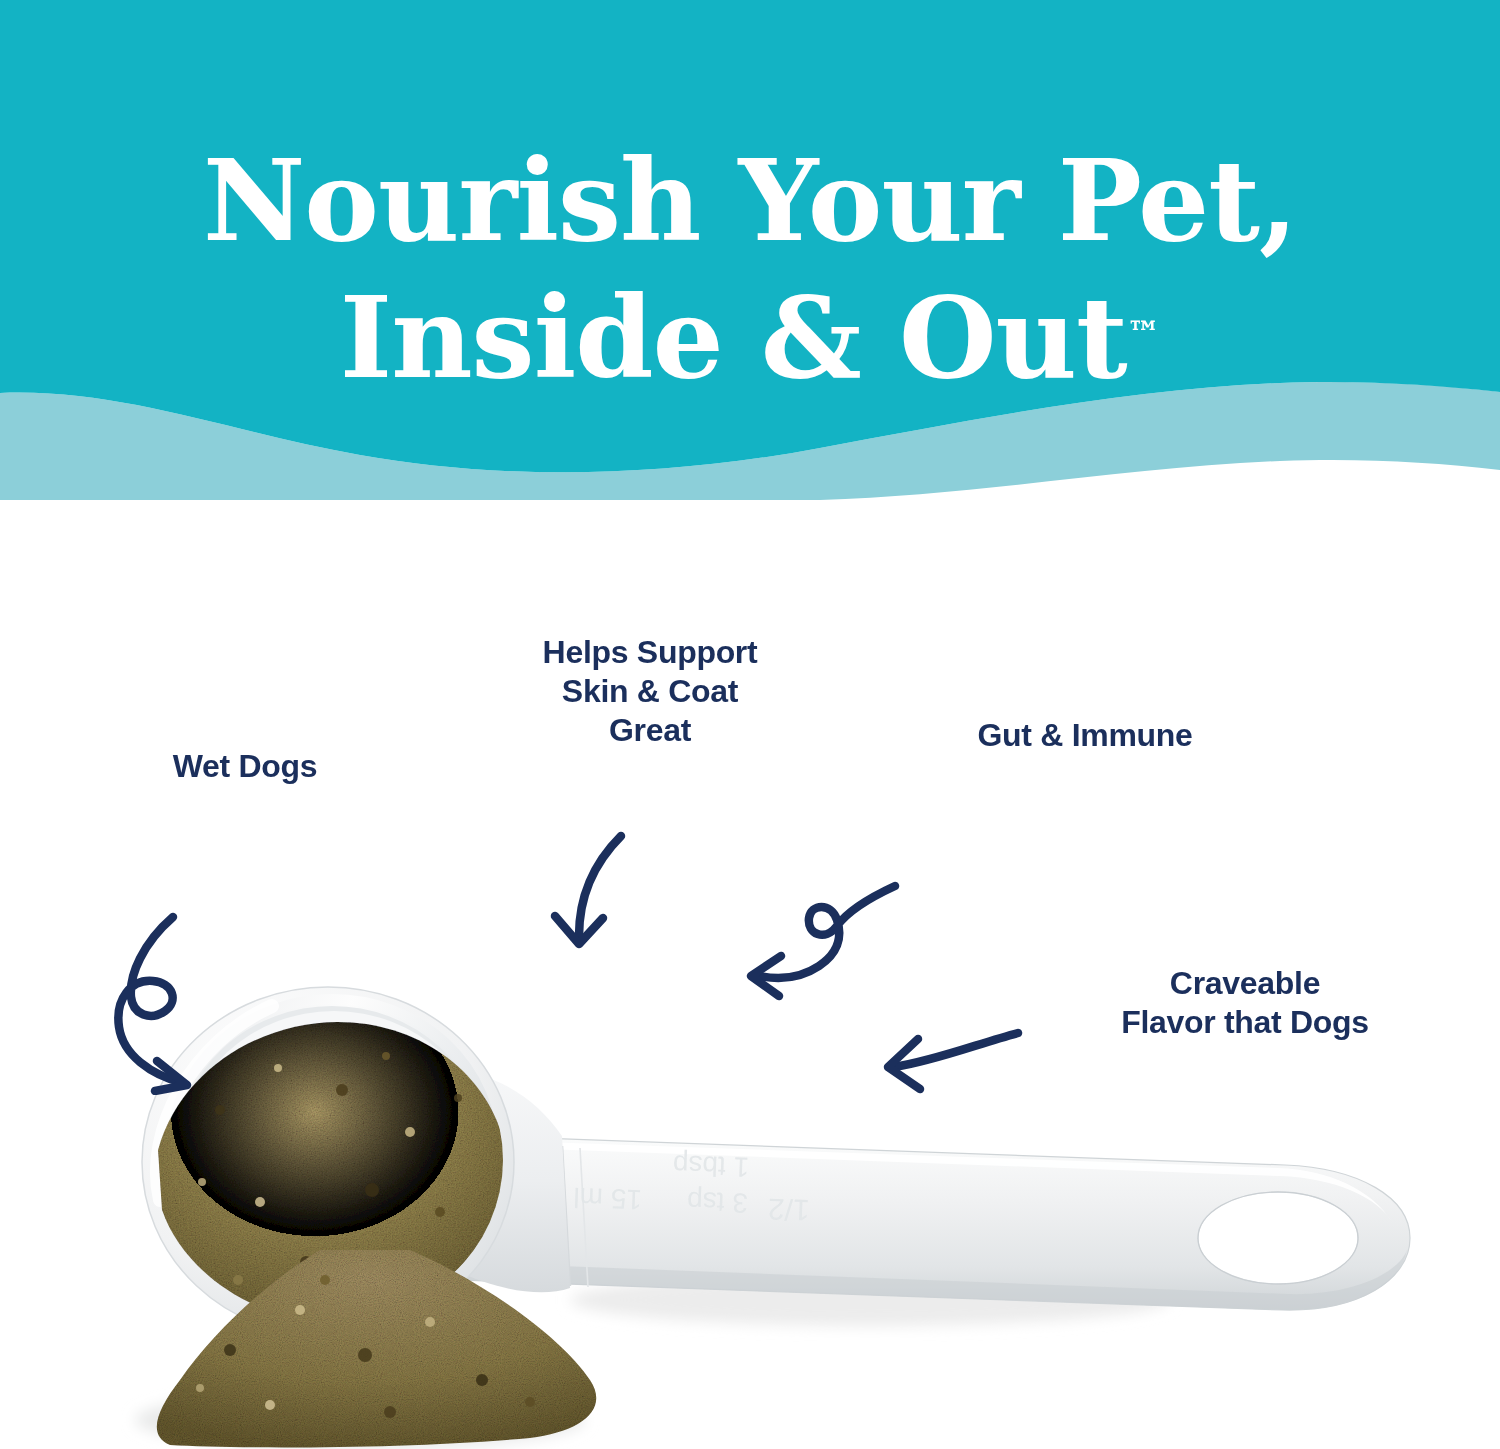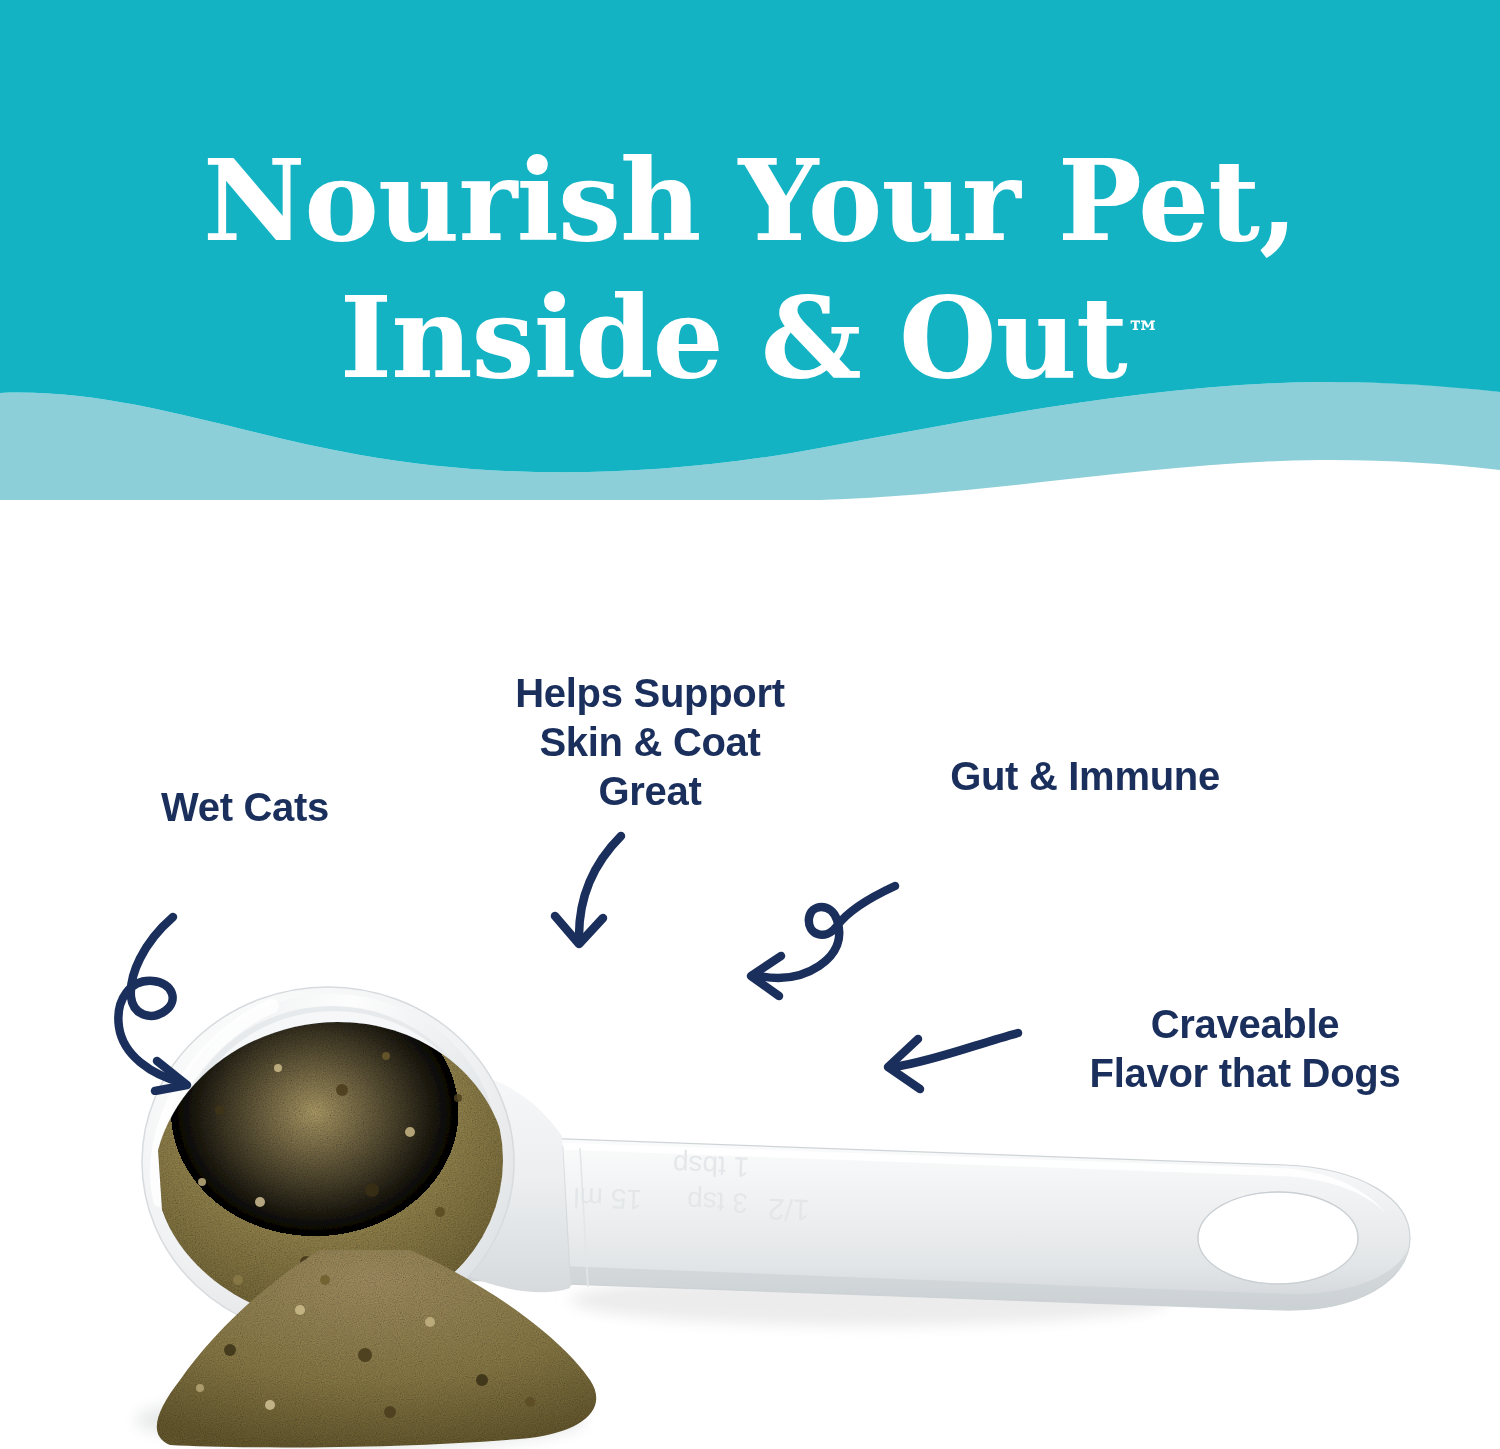--- a/index.html
+++ b/index.html
@@ -57,26 +57,25 @@
     letter-spacing: 0;
     font-weight: bold;
   }
 
   
   .callout {
     position: absolute;
     color: #1b2f5c;
     font-family: "Liberation Sans", sans-serif;
     font-weight: bold;
-    font-size: 40px;
+    font-size: 32px;
     line-height: 1.22;
     text-align: center;
     letter-spacing: -0.3px;
     z-index: 6;
-    margin-top: 36px;
   }
   .callout span { display: block; white-space: nowrap; }
 
   #callout-mixes  { left: 30px;   top: 747px; width: 430px; }
   #callout-skin   { left: 440px;  top: 633px; width: 420px; }
   #callout-gut    { left: 855px;  top: 716px; width: 460px; }
   #callout-flavor { left: 1000px; top: 964px; width: 490px; }
 
   
   .arrow {
@@ -277,21 +276,21 @@
           <circle cx="280" cy="462" r="6" fill="#4a3d1d"></circle>
           <circle cx="90" cy="438" r="4" fill="#b6a676"></circle>
           <circle cx="420" cy="452" r="5" fill="#5c4c24"></circle>
           <circle cx="215" cy="330" r="5" fill="#6f5f2d"></circle>
         </g>
       </g>
     </svg>
   </div>
 
   <div class="callout" id="callout-mixes">
-    <span>Wet Cats</span>
+    <span>Wet Dogs</span>
   </div>
   <svg class="arrow" id="arrow-mixes" width="180" height="190" viewBox="0 0 180 190" xmlns="http://www.w3.org/2000/svg">
     <path d="M88 12
              C 58 38, 44 70, 46 92
              C 48 110, 66 116, 80 106
              C 94 96, 88 78, 68 76
              C 46 74, 30 94, 34 122
              C 38 150, 66 170, 98 178" fill="none" stroke="#1b2f5c" stroke-width="8.5" stroke-linecap="round"></path>
     <path d="M72 156 L102 180 L70 186" fill="none" stroke="#1b2f5c" stroke-width="8.5" stroke-linecap="round" stroke-linejoin="round"></path>
   </svg>

